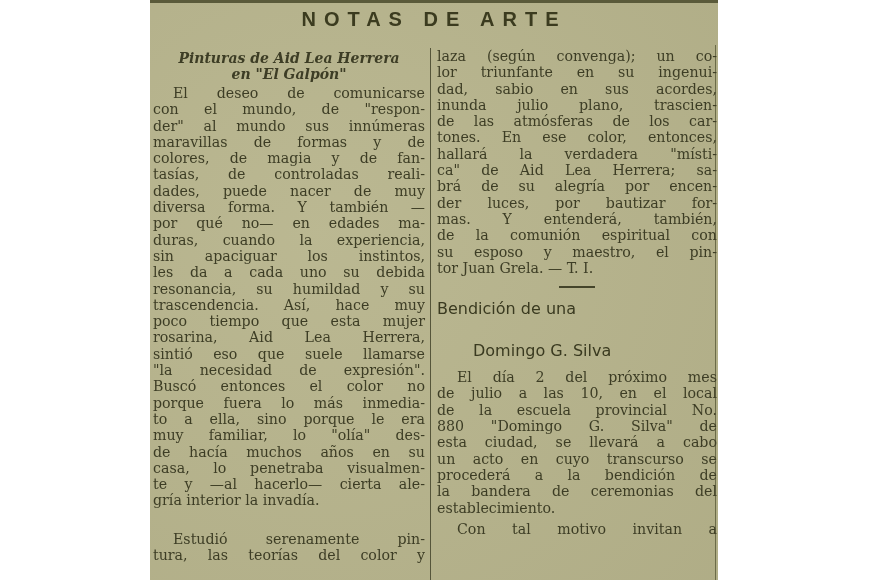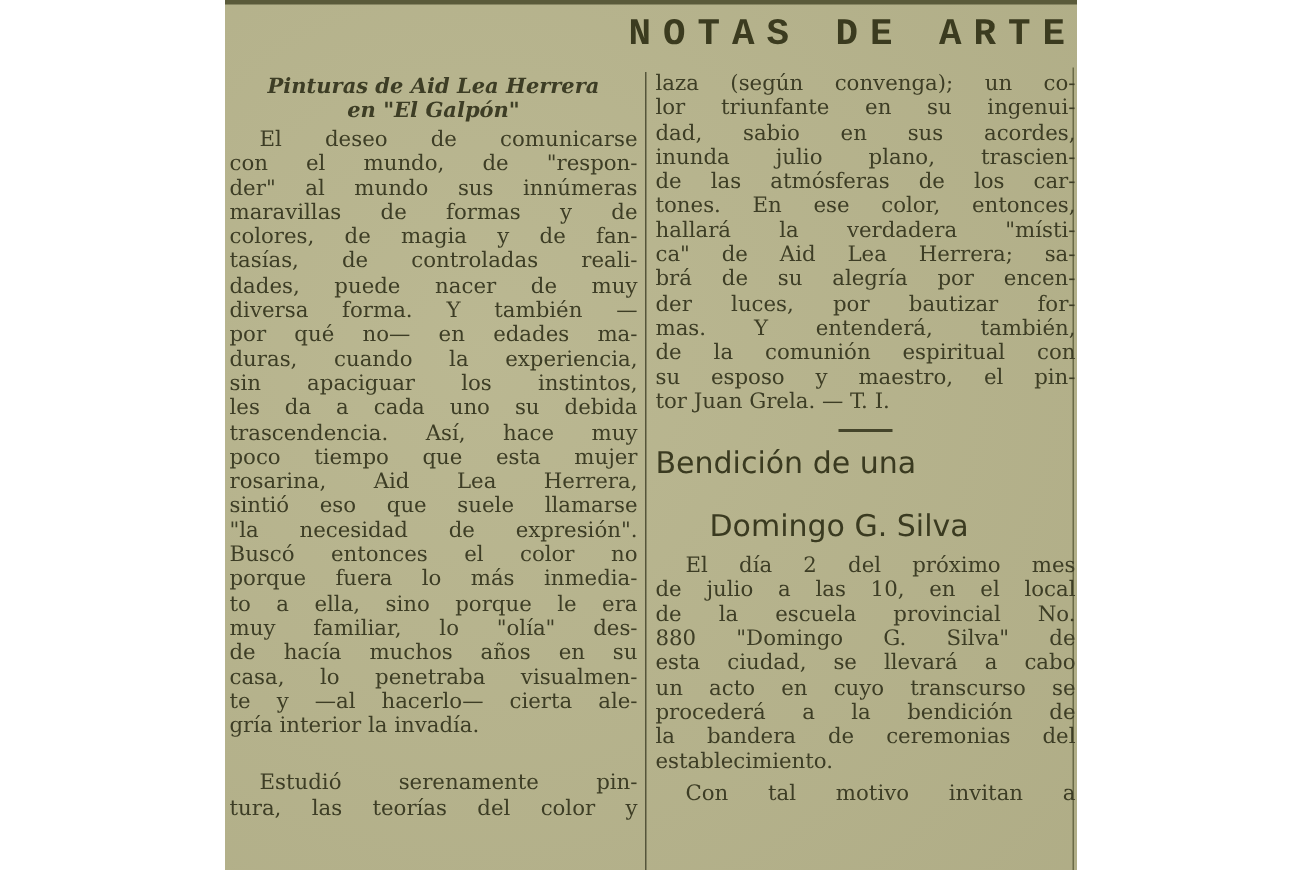--- a/index.html
+++ b/index.html
@@ -1,32 +1,32 @@
 <!DOCTYPE html>
 <html><head>
 <meta charset="utf-8">
 <style>
   html,body{margin:0;padding:0;}
   body{width:870px;height:580px;background:#ffffff;position:relative;overflow:hidden;}
   .paper{position:absolute;left:150px;top:0;width:568px;height:580px;background:#b7b48c;
     background-image:radial-gradient(circle at 30% 40%, rgba(255,255,255,0.05), rgba(0,0,0,0.04));
     overflow:hidden;color:#3a3a22;}
   .toprule{position:absolute;left:0;right:0;top:0;height:3px;background:#5a5a3a;}
-  .masthead{position:absolute;left:0;right:0;top:8px;text-align:right;
-    font-family:Liberation Mono, monospace;font-weight:bold;font-size:25px;letter-spacing:8px;color:#3b3b1f;}
+  .masthead{position:absolute;left:0;right:0;top:8px;text-align:center;
+    font-family:Liberation Sans, sans-serif;font-weight:bold;font-size:20px;letter-spacing:8px;color:#3b3b1f;}
   .col{position:absolute;font-family:"DejaVu Serif",serif;font-size:14.2px;line-height:16.3px;color:#3d3d25;text-align:justify;}
   .colL{left:3px;top:50px;width:272px;}
   .colR{left:287px;top:48px;width:280px;}
   .divider{position:absolute;left:280px;top:48px;width:1px;height:540px;background:#55553a;}
   .subhead{font-weight:bold;text-align:center;font-size:14px;line-height:16px;margin-bottom:3px;font-style:italic;}
   .line{display:block;white-space:nowrap;text-align:justify;text-align-last:justify;}
   .line.last{text-align-last:left;}
   .indent{padding-left:20px;}
   .sep{width:36px;height:2px;background:#44442a;margin:10px auto 6px auto;}
-  .headline{font-family:"DejaVu Sans",sans-serif;font-size:20px;line-height:29px;color:#3a3a20;margin-bottom:4px;}
+  .headline{font-family:"DejaVu Sans",sans-serif;font-size:16px;line-height:29px;color:#3a3a20;margin-bottom:4px;}
   .headline .h2{padding-left:16px;}
   .headline .h3{padding-left:36px;margin-top:13px;}
   .rightedge{position:absolute;right:2px;top:45px;width:1px;height:540px;background:#6b6b48;}
 </style>
 </head>
 <body>
 
 <div class="paper">
   <div class="toprule"></div>
   <div class="rightedge"></div>
@@ -45,20 +45,21 @@
       <span class="line">der" al mundo sus innúmeras</span>
       <span class="line">maravillas de formas y de</span>
       <span class="line">colores, de magia y de fan-</span>
       <span class="line">tasías, de controladas reali-</span>
       <span class="line">dades, puede nacer de muy</span>
       <span class="line">diversa forma. Y también —</span>
       <span class="line">por qué no— en edades ma-</span>
       <span class="line">duras, cuando la experiencia,</span>
       <span class="line">sin apaciguar los instintos,</span>
       <span class="line">les da a cada uno su debida</span>
+      <span class="line">resonancia, su humildad y su</span>
       <span class="line">trascendencia. Así, hace muy</span>
       <span class="line">poco tiempo que esta mujer</span>
       <span class="line">rosarina, Aid Lea Herrera,</span>
       <span class="line">sintió eso que suele llamarse</span>
       <span class="line">"la necesidad de expresión".</span>
       <span class="line">Buscó entonces el color no</span>
       <span class="line">porque fuera lo más inmedia-</span>
       <span class="line">to a ella, sino porque le era</span>
       <span class="line">muy familiar, lo "olía" des-</span>
       <span class="line">de hacía muchos años en su</span>

